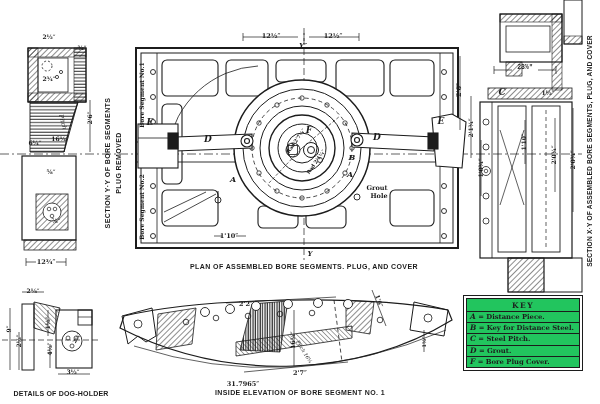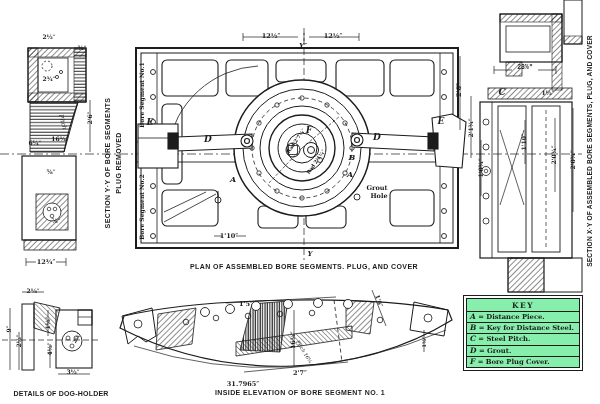--- a/index.html
+++ b/index.html
@@ -12,21 +12,21 @@
   .lbl.it{font-style:italic;font-weight:400;}
   .lbl.ref{font-style:italic;font-weight:700;}
   .cap{position:absolute;font-family:"Liberation Sans",sans-serif;font-weight:700;
        font-size:7px;letter-spacing:.4px;color:#1c1c1c;text-align:center;white-space:nowrap;}
   .vcap{position:absolute;font-family:"Liberation Sans",sans-serif;font-weight:700;
         color:#1c1c1c;text-align:center;white-space:nowrap;}
   #cap-section-yy{left:113px;top:163px;width:190px;font-size:7px;letter-spacing:.4px;
         transform:translate(-50%,-50%) rotate(-90deg);line-height:11px;}
   #cap-section-xy{left:589px;top:151px;width:302px;font-size:6.6px;letter-spacing:.2px;
         transform:translate(-50%,-50%) rotate(-90deg);}
-  #key{position:absolute;left:466px;top:298px;width:112px;background:#86efac;
+  #key{position:absolute;left:466px;top:298px;width:112px;background:#22c55e;
        border:1.2px solid #1c1c1c;box-shadow:0 0 0 2px #fff,0 0 0 3px #1c1c1c;}
   #key .ktitle{font-size:7.5px;font-weight:700;text-align:center;letter-spacing:1.5px;
        border-bottom:1.4px solid #1c1c1c;padding:2px 0 1px;}
   .krow{font-size:6.8px;font-weight:700;padding:1px 3px 1px 3px;border-bottom:1px solid #1c1c1c;
         line-height:8.2px;}
   .krow:last-child{border-bottom:none;}
   .klet{font-style:italic;font-size:7.5px;}
 </style>
 </head>
 <body>
@@ -324,21 +324,21 @@
       <div class="lbl" style="left: 90px; top: 118px; font-size: 6px; transform: translate(-50%, -50%) rotate(-90deg);">2'6″</div>
       <div class="lbl" style="left: 56px; top: 221px; font-size: 6px; transform: translate(-50%, -50%);">⅞″</div>
       <div class="lbl" style="left: 46px; top: 262px; font-size: 6.5px; transform: translate(-50%, -50%);">12¾″</div>
       <div class="lbl" style="left: 33px; top: 291px; font-size: 6px; transform: translate(-50%, -50%);">2⅛″</div>
       <div class="lbl" style="left: 9px; top: 329px; font-size: 6px; transform: translate(-50%, -50%) rotate(-90deg);">9″</div>
       <div class="lbl" style="left: 19px; top: 341px; font-size: 6px; transform: translate(-50%, -50%) rotate(-90deg);">2½″</div>
       <div class="lbl" style="left: 48px; top: 323px; font-size: 6px; transform: translate(-50%, -50%) rotate(-90deg);">1½″</div>
       <div class="lbl" style="left: 50px; top: 349px; font-size: 6px; transform: translate(-50%, -50%) rotate(-90deg);">4½″</div>
       <div class="lbl" style="left: 77px; top: 338px; font-size: 5px; transform: translate(-50%, -50%) rotate(-60deg);">2¼″</div>
       <div class="lbl" style="left: 73px; top: 372px; font-size: 6px; transform: translate(-50%, -50%);">3½″</div>
-      <div class="lbl" style="left: 246px; top: 304px; font-size: 6.5px; transform: translate(-50%, -50%);">1'5″</div>
+      <div class="lbl" style="left: 246px; top: 304px; font-size: 6.5px; transform: translate(-50%, -50%);">2'2″</div>
       <div class="lbl" style="left: 293px; top: 340px; font-size: 6px; transform: translate(-50%, -50%) rotate(-90deg);">16¼″</div>
       <div class="lbl it" style="left: 304px; top: 352px; font-size: 5px; transform: translate(-50%, -50%) rotate(58deg);">Pitch 16¼</div>
       <div class="lbl" style="left: 300px; top: 373px; font-size: 6.5px; transform: translate(-50%, -50%);">2'7″</div>
       <div class="lbl" style="left: 243px; top: 384px; font-size: 6.5px; transform: translate(-50%, -50%);">31.7965″</div>
       <div class="lbl" style="left: 379px; top: 301px; font-size: 6px; transform: translate(-50%, -50%) rotate(72deg);">1'6″</div>
       <div class="lbl" style="left: 424px; top: 342px; font-size: 5px; transform: translate(-50%, -50%) rotate(-90deg);">1½″</div>
     </div>
 
   <div class="cap" style="left:148px;top:263px;width:312px;">PLAN OF ASSEMBLED BORE SEGMENTS. PLUG, AND COVER</div>
   <div class="cap" style="left:150px;top:389px;width:300px;">INSIDE ELEVATION OF BORE SEGMENT NO. 1</div>

